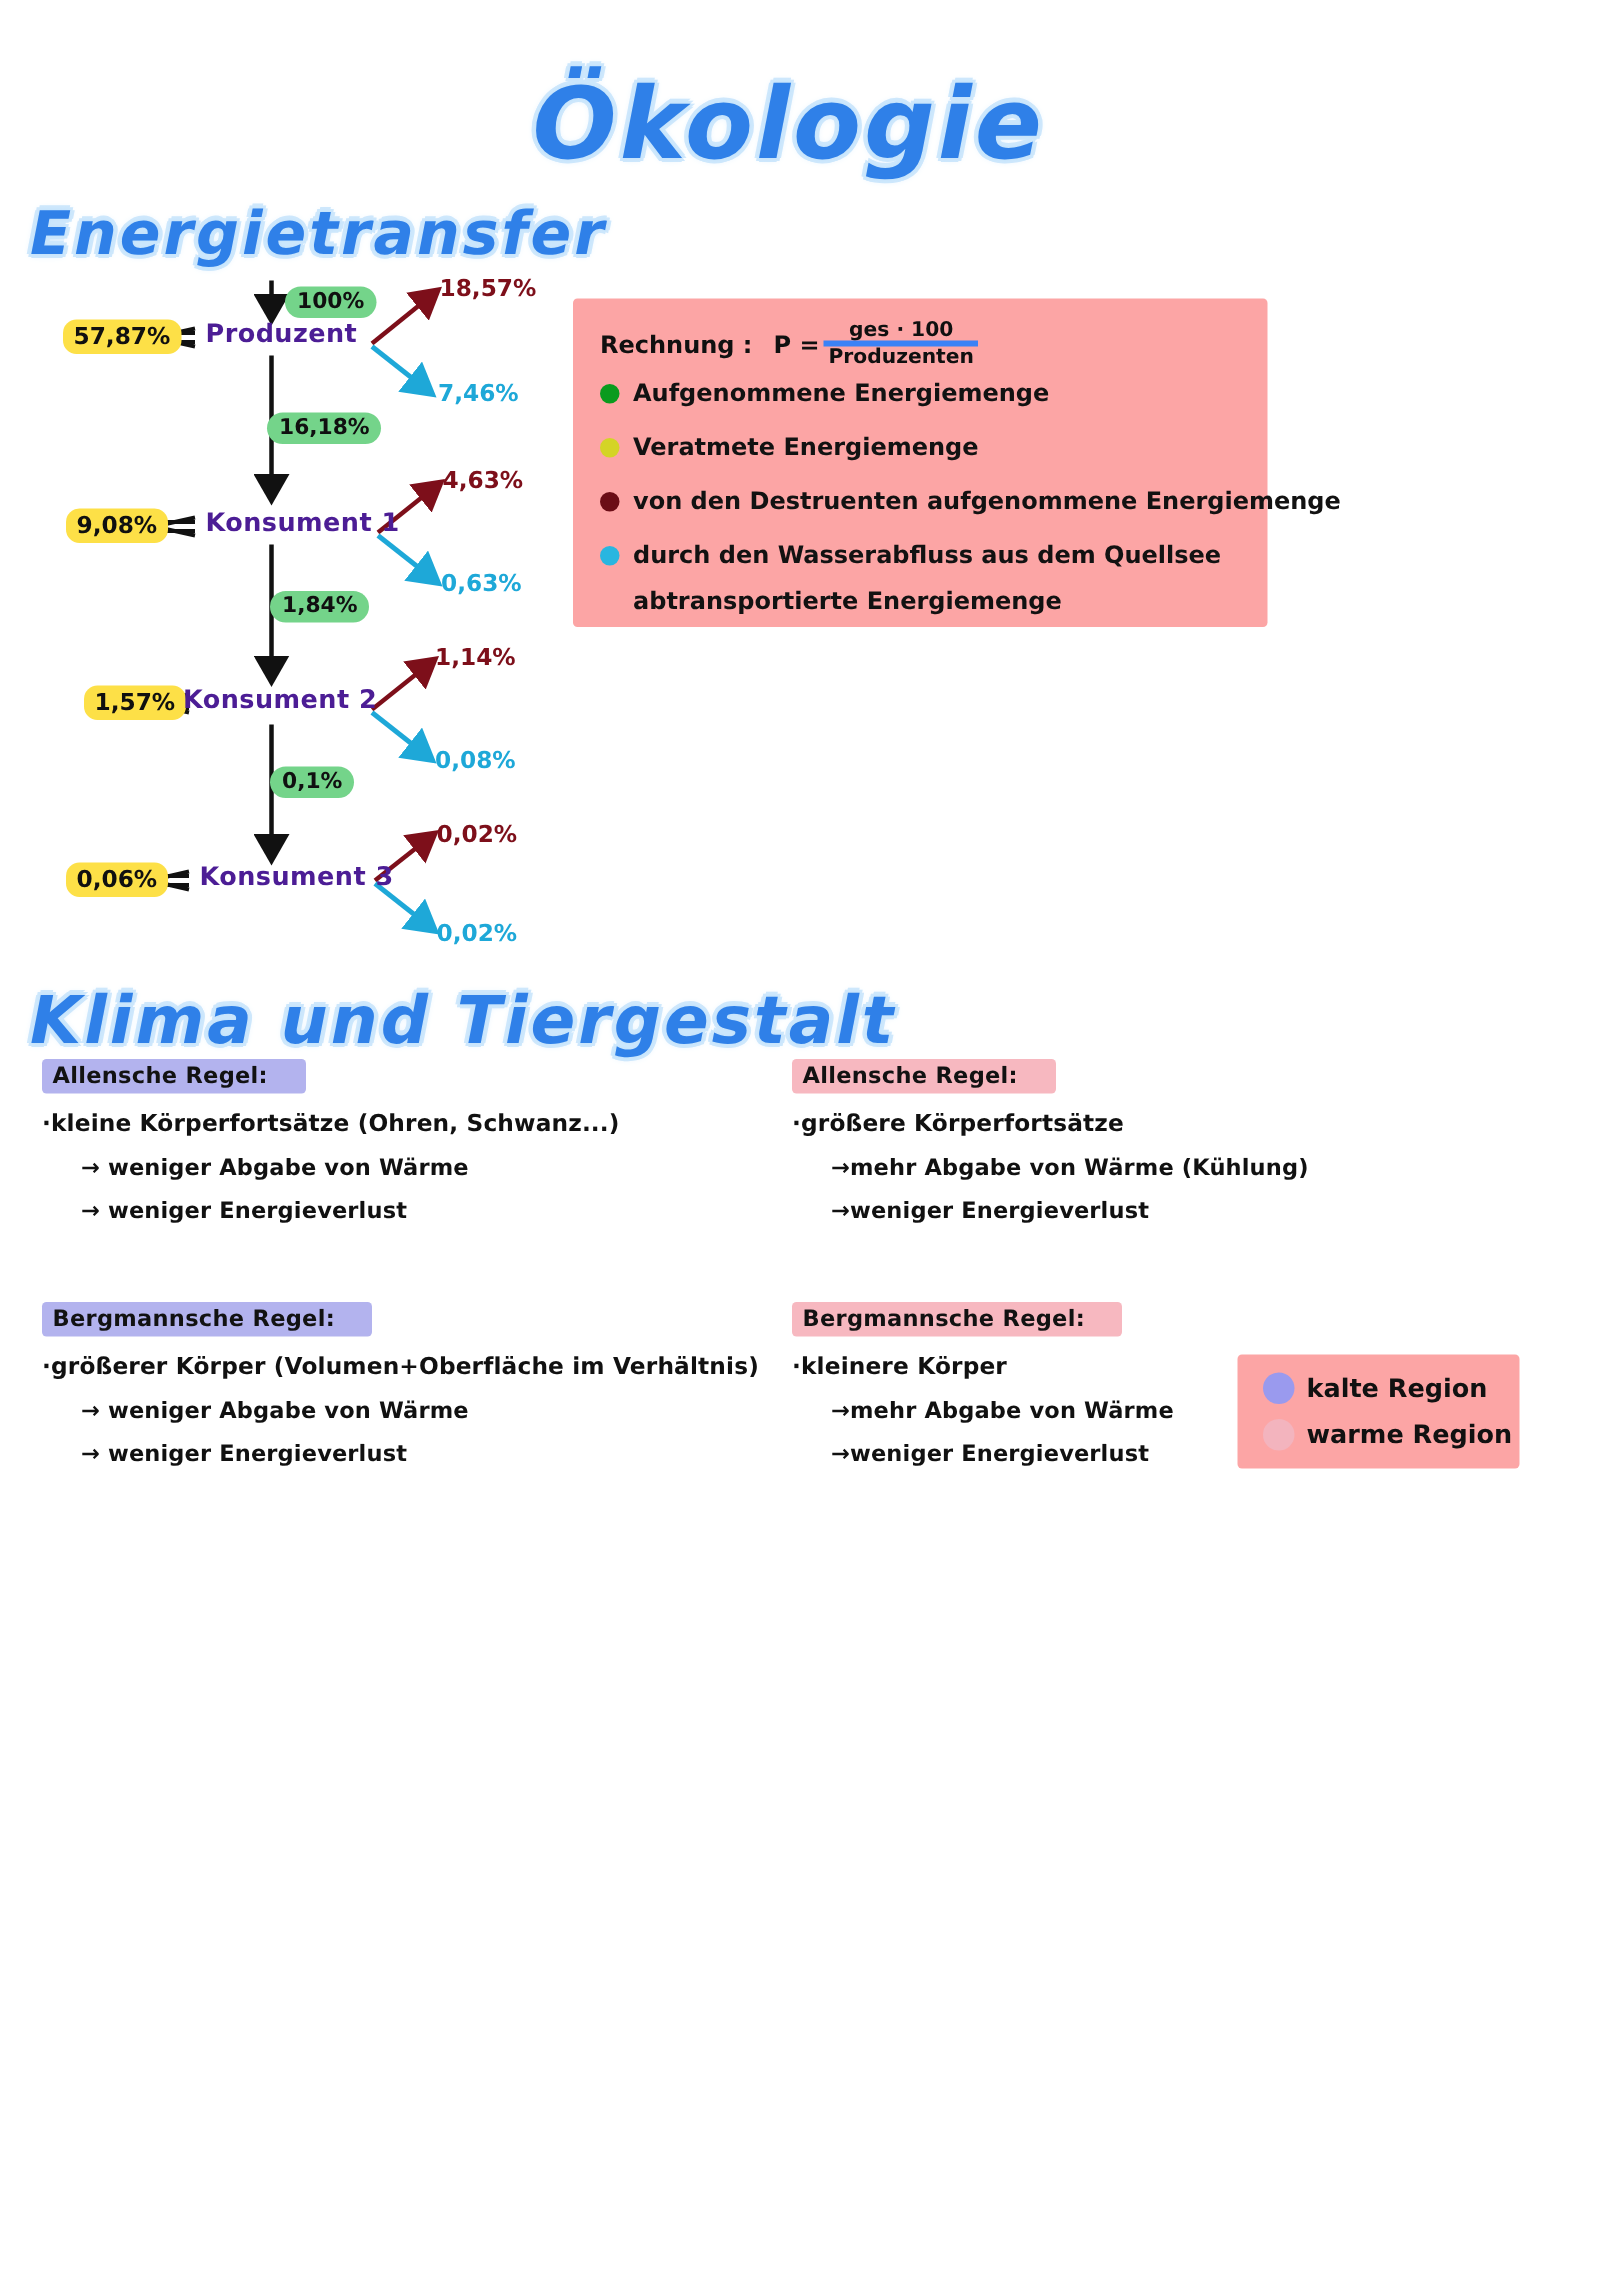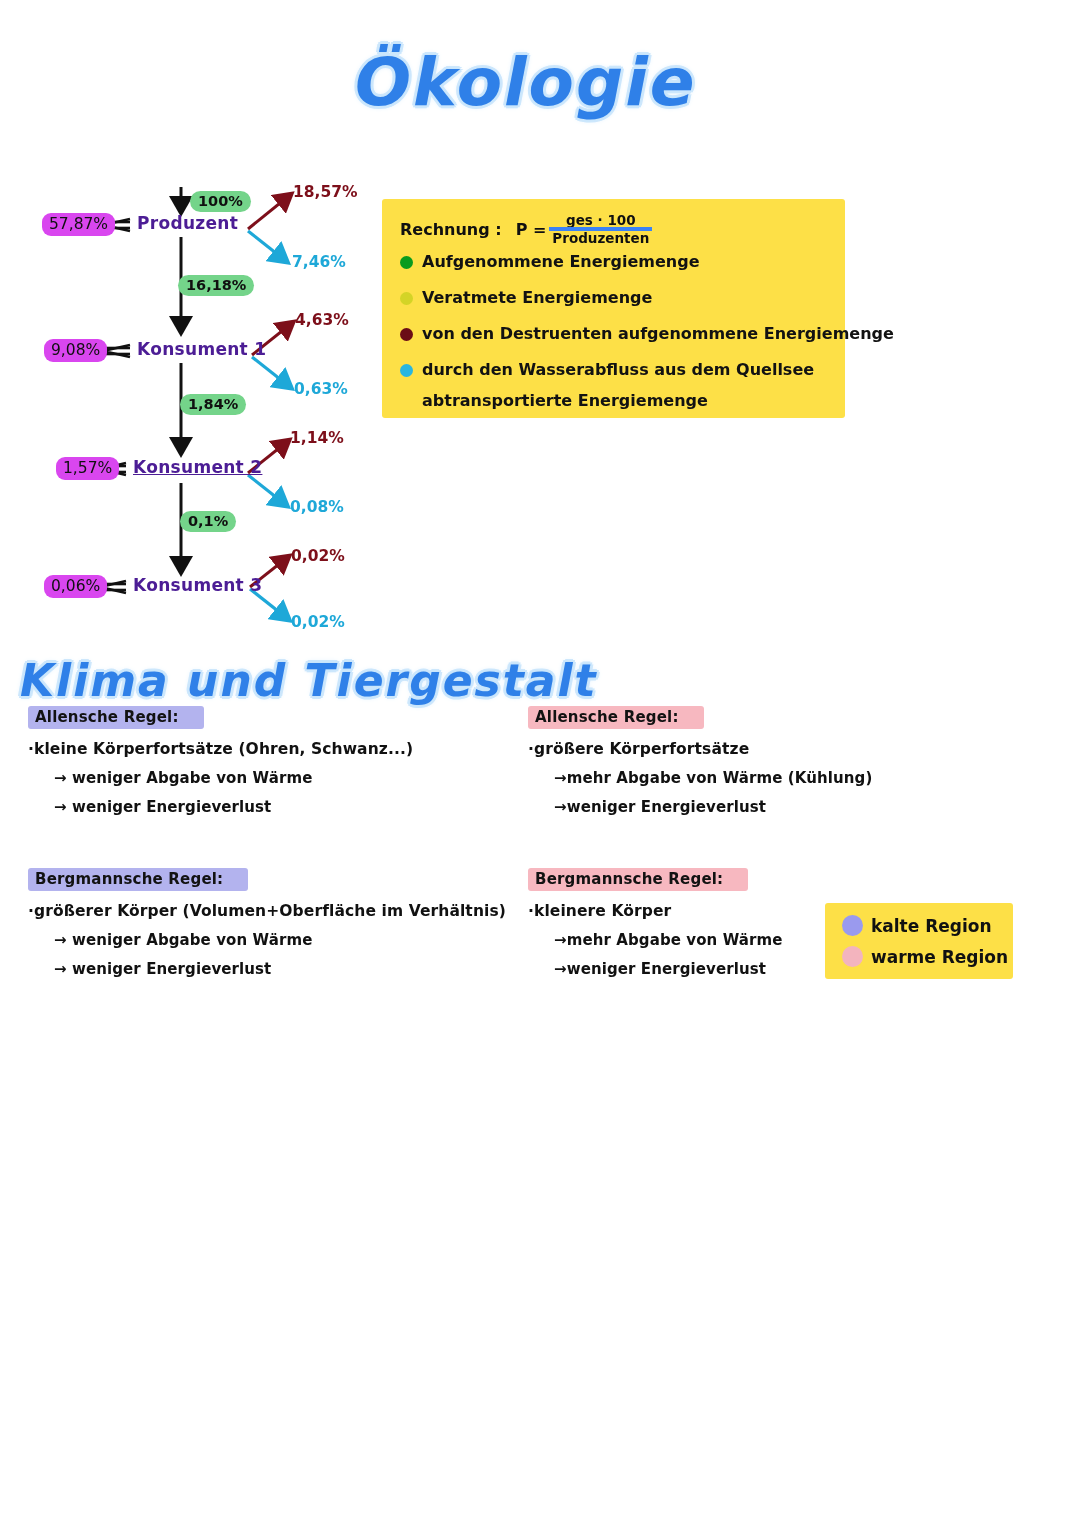--- a/index.html
+++ b/index.html
@@ -50,42 +50,42 @@
     white-space:nowrap;
     font-size:15px;
   }
   .node-name{
     font-size:17px;
     color:#4c1d95;
     font-weight:700;
     letter-spacing:0.3px;
   }
   .hl-yellow{
-    background:#d946ef;
+    background:#fde047;
     border-radius:9px;
     padding:2px 7px 3px 7px;
     color:#101010;
     font-size:15.5px;
-    font-weight:400;
+    font-weight:700;
   }
   .hl-green{
     background:#74d48a;
     border-radius:11px;
     padding:2px 8px 3px 8px;
     color:#101010;
     font-size:14.5px;
     font-weight:700;
   }
   .val-red{ color:#7d0f1a; font-size:15.5px; font-weight:700; }
   .val-cyan{ color:#1ea8d8; font-size:15.5px; font-weight:700; }
 
   
   .bluebox{
     position:absolute;
-    background:#fde047;
+    background:#fca5a5;
     border-radius:3px;
     text-decoration:underline;
   }
   #legend-box{ left:382px; top:199px; width:463px; height:219px; }
   .legend-row{
     position:absolute;
     display:flex;
     align-items:flex-start;
     font-size:16px;
     font-weight:600;
@@ -136,20 +136,21 @@
   }
   .region-dot{width:21px;height:21px;border-radius:50%;margin-right:8px;flex:none;}
 </style>
 </head>
 <body>
 
 <div class="page">
 
   <div class="bubble-title" id="main-title">Ökologie</div>
 
+  <div class="bubble-title" id="sub-title-energie">Energietransfer</div>
 
   <div class="flow">
     <svg width="380" height="470" viewBox="0 0 380 470">
       <defs>
         <marker id="ahBlack" markerWidth="8" markerHeight="8" refX="5" refY="4" orient="auto">
           <path d="M0,0 L7,4 L0,8 z" fill="#111"></path>
         </marker>
         <marker id="ahRed" markerWidth="8" markerHeight="8" refX="5" refY="4" orient="auto">
           <path d="M0,0 L7,4 L0,8 z" fill="#7d0f1a"></path>
         </marker>
@@ -204,21 +205,21 @@
     <span class="lbl val-cyan" style="left:292px;top:78px;">7,46%</span>
     <span class="lbl hl-green" style="left:178px;top:100px;">16,18%</span>
 
     <span class="lbl hl-yellow" style="left:44px;top:164px;">9,08%</span>
     <span class="lbl node-name" style="left:137px;top:164px;">Konsument 1</span>
     <span class="lbl val-red" style="left:295px;top:136px;">4,63%</span>
     <span class="lbl val-cyan" style="left:294px;top:205px;">0,63%</span>
     <span class="lbl hl-green" style="left:180px;top:219px;">1,84%</span>
 
     <span class="lbl hl-yellow" style="left:44px;top:282px;margin-left:12px;">1,57%</span>
-    <span class="lbl node-name" style="left:133px;top:282px;text-decoration:underline;">Konsument 2</span>
+    <span class="lbl node-name" style="left:122px;top:282px;">Konsument 2</span>
     <span class="lbl val-red" style="left:290px;top:254px;">1,14%</span>
     <span class="lbl val-cyan" style="left:290px;top:323px;">0,08%</span>
     <span class="lbl hl-green" style="left:180px;top:336px;">0,1%</span>
 
     <span class="lbl hl-yellow" style="left:44px;top:400px;">0,06%</span>
     <span class="lbl node-name" style="left:133px;top:400px;">Konsument 3</span>
     <span class="lbl val-red" style="left:291px;top:372px;">0,02%</span>
     <span class="lbl val-cyan" style="left:291px;top:438px;">0,02%</span>
   </div>
 

